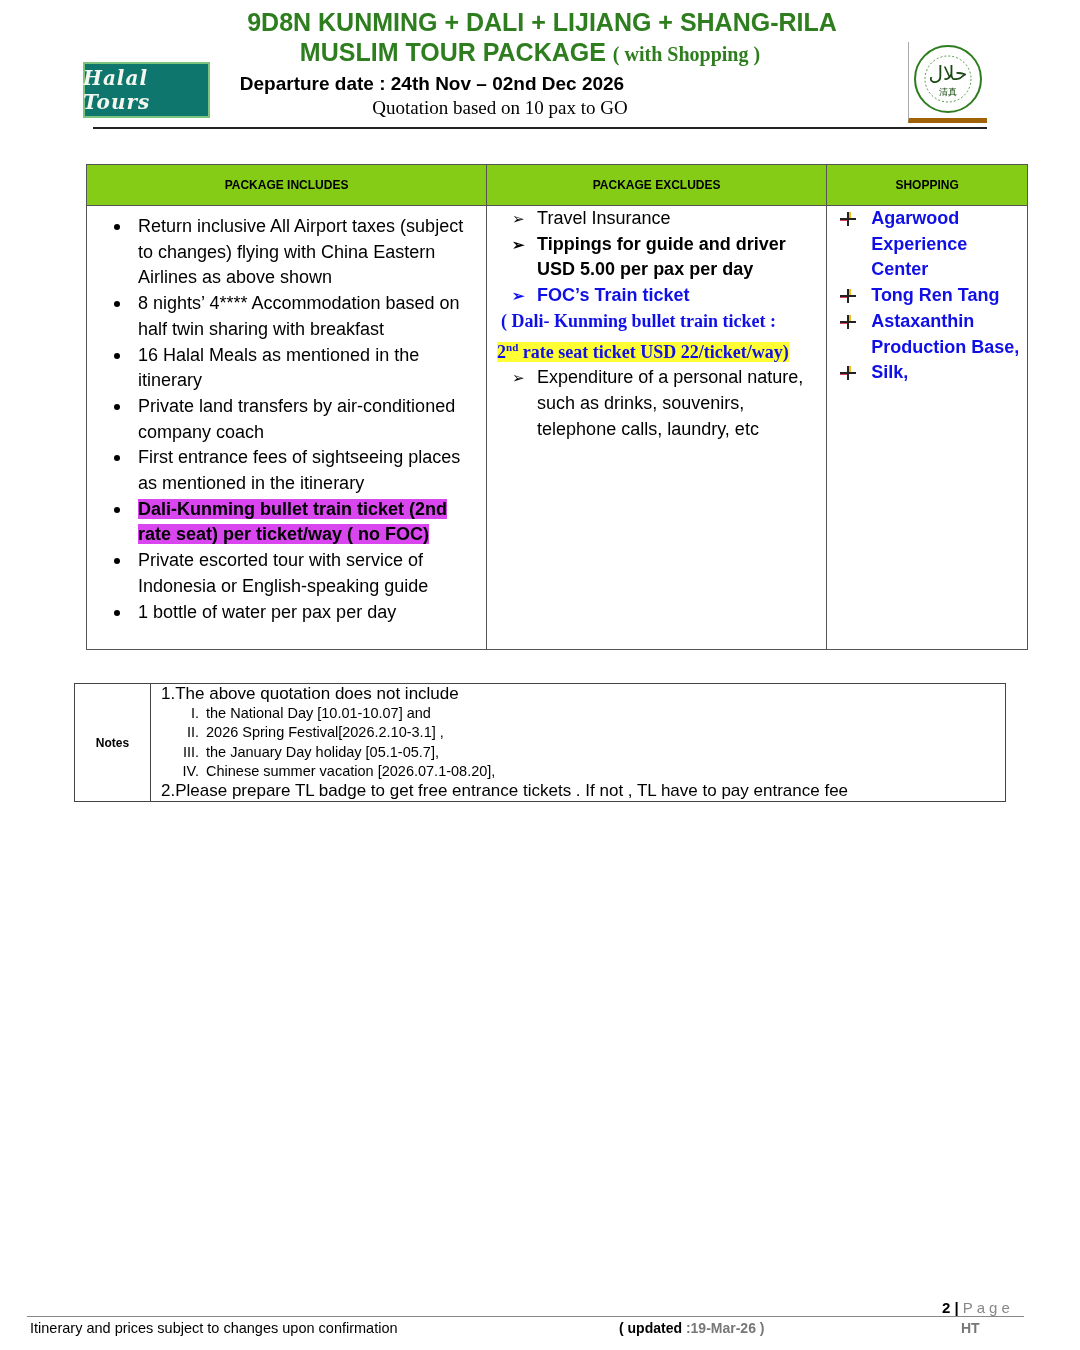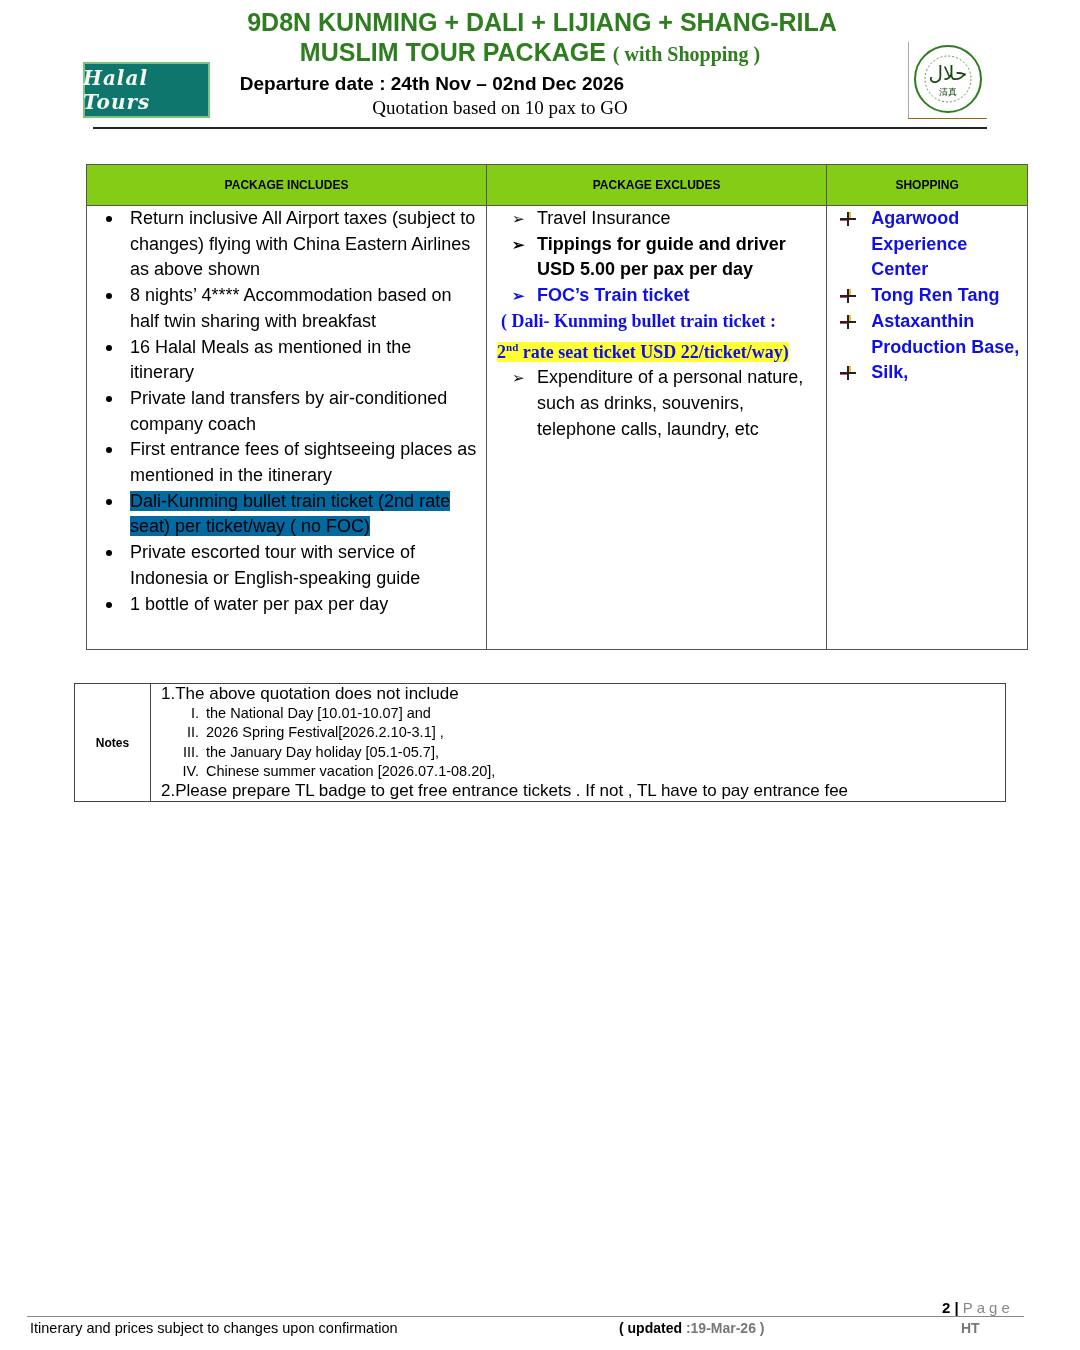--- a/index.html
+++ b/index.html
@@ -13,33 +13,33 @@
   .title2 { top:37px; left:-10px; }
   .title2 .sub { font-family:"Liberation Serif", serif; font-size:20px; }
   .departure { position:absolute; top:72px; left:0; width:864px; text-align:center;
     font-weight:bold; font-size:19px; line-height:24px; margin-left:0; }
   .quote { position:absolute; top:96px; left:0; width:1000px; text-align:center;
     font-family:"Liberation Serif", serif; font-size:19px; line-height:24px; }
   .logo-left { position:absolute; left:83px; top:62px; width:127px; height:56px; background:#0f766e;
     display:flex; align-items:center; justify-content:center; box-shadow:inset 0 0 0 2px #7cc47c; }
   .logo-left span { color:#f3f7ee; font-family:"DejaVu Serif", serif; font-style:italic; font-weight:bold;
     font-size:20px; letter-spacing:1px; }
-  .logo-right { position:absolute; left:908px; top:42px; width:78px; height:76px; border-left:1px solid #aaa; border-bottom:1px solid #a16207; }
+  .logo-right { position:absolute; left:908px; top:42px; width:78px; height:76px; border-left:1px solid #aaa; border-bottom:5px solid #a16207; }
   .header-rule { position:absolute; left:93px; top:127px; width:894px; height:2px; background:#222; }
 
   
   table.pkg { position:absolute; left:86px; top:164px; width:942px; border-collapse:collapse; }
   table.pkg th { background:#84cc16; border:1px solid #555; font-size:12px; font-weight:bold;
     height:40px; padding:0; text-align:center; }
   table.pkg td { border:1px solid #555; vertical-align:top; font-size:18px; line-height:25.7px; padding:0; height:443px; }
   .col1 { width:400px; } .col2 { width:340px; } .col3 { width:200px; }
-  ul.bul { list-style:none; margin:0; padding:0 0 0 0; }
+  ul.bul { list-style:none; margin:8px; padding:0 0 0 0; }
   ul.bul li { position:relative; padding-left:43px; padding-right:6px; }
   ul.bul li .dot { position:absolute; left:19px; top:10px; width:6px; height:6px; border-radius:50%; background:#000; }
-  .hl { background:#0369a1; font-weight:normal; }
+  .hl { background:#d946ef; font-weight:bold; }
   .hl-line { background:#ffff33; }
   ul.arr { list-style:none; margin:0; padding:0; }
   ul.arr li { position:relative; padding-left:50px; padding-right:4px; }
   ul.arr li .arrow { position:absolute; left:25px; top:0; font-size:15px; }
   .blue { color:#1010e6; font-weight:bold; }
   .bold { font-weight:bold; }
   .serif-note { font-family:"Liberation Serif", serif; font-weight:bold; color:#1010e6; font-size:18px; line-height:25.7px; padding-left:14px; }
   .serif-note.l2 { padding-left:10px; }
   .serif-note sup { font-size:11px; }
   ul.shop { list-style:none; margin:0; padding:0; }

